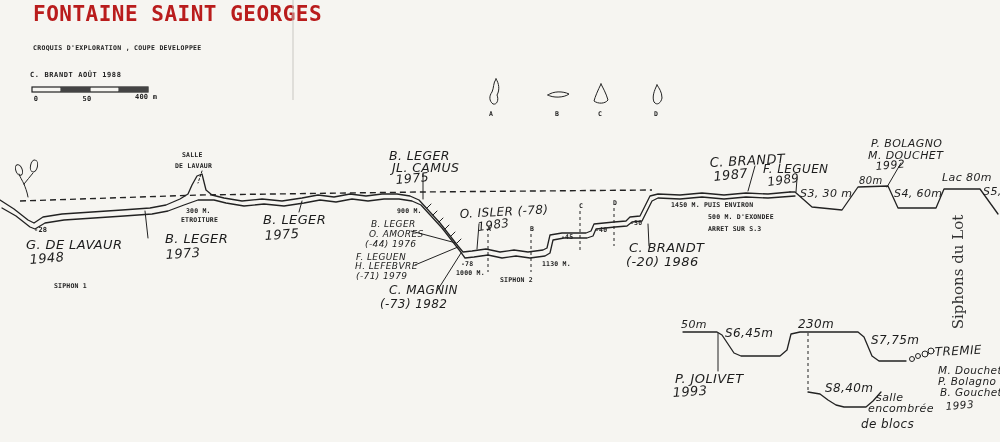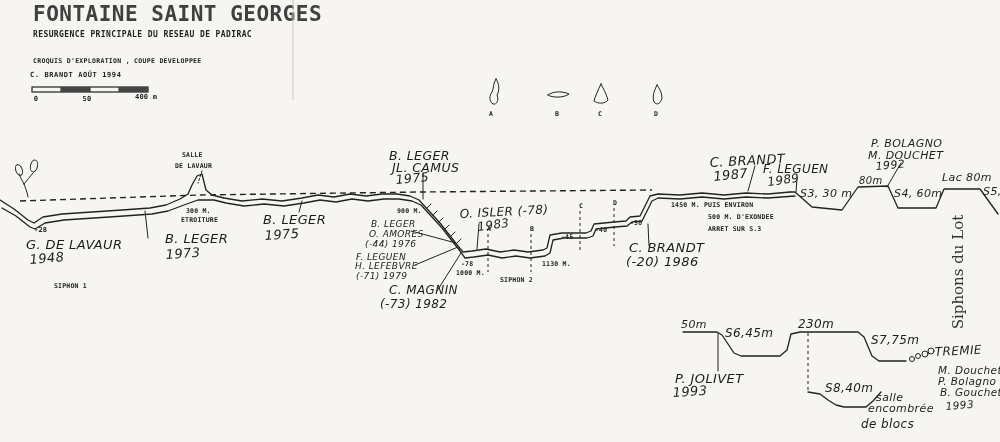--- a/index.html
+++ b/index.html
@@ -2,21 +2,21 @@
 <html style="--ink: #222222; --paper: #f6f5f1;"><head>
 <meta charset="utf-8">
 <style>
   :root{ --ink:#222; --paper:#f6f5f1; }
   html,body{margin:0;padding:0;}
   #page{position:relative;width:1000px;height:442px;background:var(--paper);overflow:hidden;
         font-family:"DejaVu Sans",sans-serif;color:var(--ink);}
   
   #hdr{position:absolute;left:33px;top:2px;}
   .big-title{font-family:"DejaVu Sans Mono",monospace;font-weight:700;font-size:21px;
-             letter-spacing:0.5px;color:#404040;white-space:nowrap;}
+             letter-spacing:0.5px;color:#b91c1c;white-space:nowrap;}
   .sub1{font-family:"DejaVu Sans Mono",monospace;font-weight:700;font-size:8px;
         letter-spacing:0.4px;margin-top:4px;white-space:nowrap;}
   .sub2{font-family:"DejaVu Sans Mono",monospace;font-weight:700;font-size:6.5px;
         letter-spacing:0.3px;margin-top:18px;white-space:nowrap;}
   .credit{position:absolute;left:30px;top:71px;font-family:"DejaVu Sans Mono",monospace;
           font-weight:700;font-size:7px;letter-spacing:0.6px;white-space:nowrap;}
   
   svg{position:absolute;left:0;top:0;}
   .ln{fill:none;stroke:var(--ink);stroke-width:1.3;stroke-linejoin:round;stroke-linecap:round;}
   .thin{fill:none;stroke:var(--ink);stroke-width:1;stroke-linecap:round;}
@@ -27,24 +27,23 @@
   .serif{font-family:"DejaVu Serif",serif;fill:#333;}
   .artifact{stroke:#c9c7c2;stroke-width:1;}
 </style>
 </head>
 <body>
 
 <div id="page">
 
   <div id="hdr">
     <div class="big-title">FONTAINE SAINT GEORGES</div>
-    <div class="sub1">RESURGENCE PRINCIPALE DU RESEAU DE PADIRAC</div>
     <div class="sub2">CROQUIS D'EXPLORATION , COUPE DEVELOPPEE</div>
   </div>
-  <div class="credit">C. BRANDT    AOÛT 1994</div>
+  <div class="credit">C. BRANDT    AOÛT 1988</div>
 
   <svg width="1000" height="442" viewBox="0 0 1000 442">
 
     <line x1="293" y1="0" x2="293" y2="100" class="artifact"></line>
 
     <g>
       <rect x="32" y="87" width="116" height="5" fill="none" stroke="#222" stroke-width="1.2"></rect>
       <line x1="61" y1="87" x2="61" y2="92" stroke="#222" stroke-width="1"></line>
       <line x1="90" y1="87" x2="90" y2="92" stroke="#222" stroke-width="1"></line>
       <line x1="119" y1="87" x2="119" y2="92" stroke="#222" stroke-width="1"></line>

